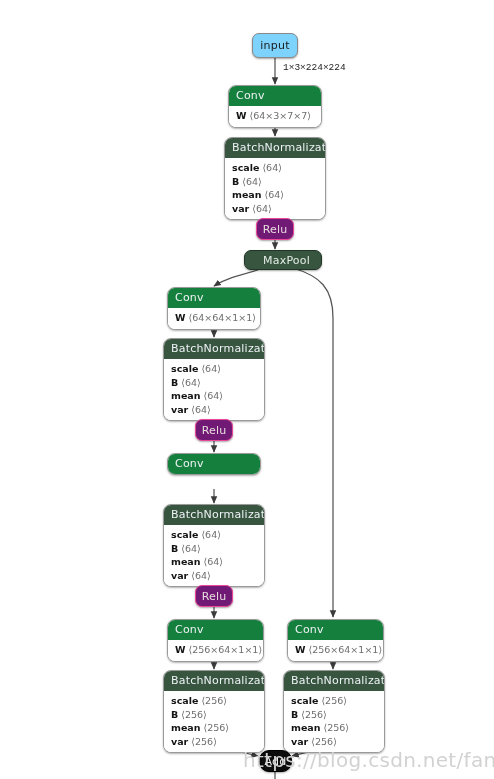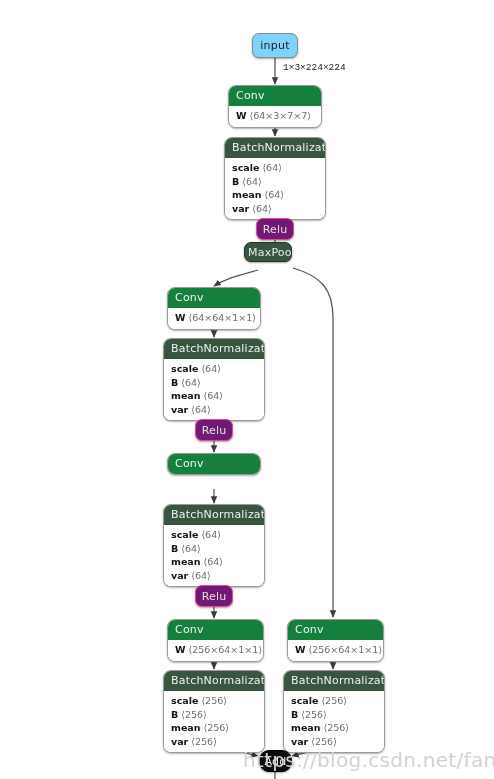--- a/index.html
+++ b/index.html
@@ -199,21 +199,21 @@
       <div class="prow">
         <span class="pname">var</span><span class="pval">⟨64⟩</span>
       </div>
     </div>
   </div>
 
   <div class="node pill relu" style="left:256px; top:218px; width:38px; height:22px;">
     <span>Relu</span>
   </div>
 
-  <div class="node pill maxpool" style="left:244px; top:242px; width:48px; height:20px;padding-left:7px;">
+  <div class="node pill maxpool" style="left:244px; top:250px; width:78px; height:20px;padding-left:7px;">
     <span>MaxPool</span>
   </div>
 
   <div class="node card conv" style="left:167px; top:287px; width:94px;">
     <div class="hdr">Conv</div>
     <div class="body">
       <div class="prow">
         <span class="pname">W</span><span class="pval">⟨64×64×1×1⟩</span>
       </div>
     </div>

